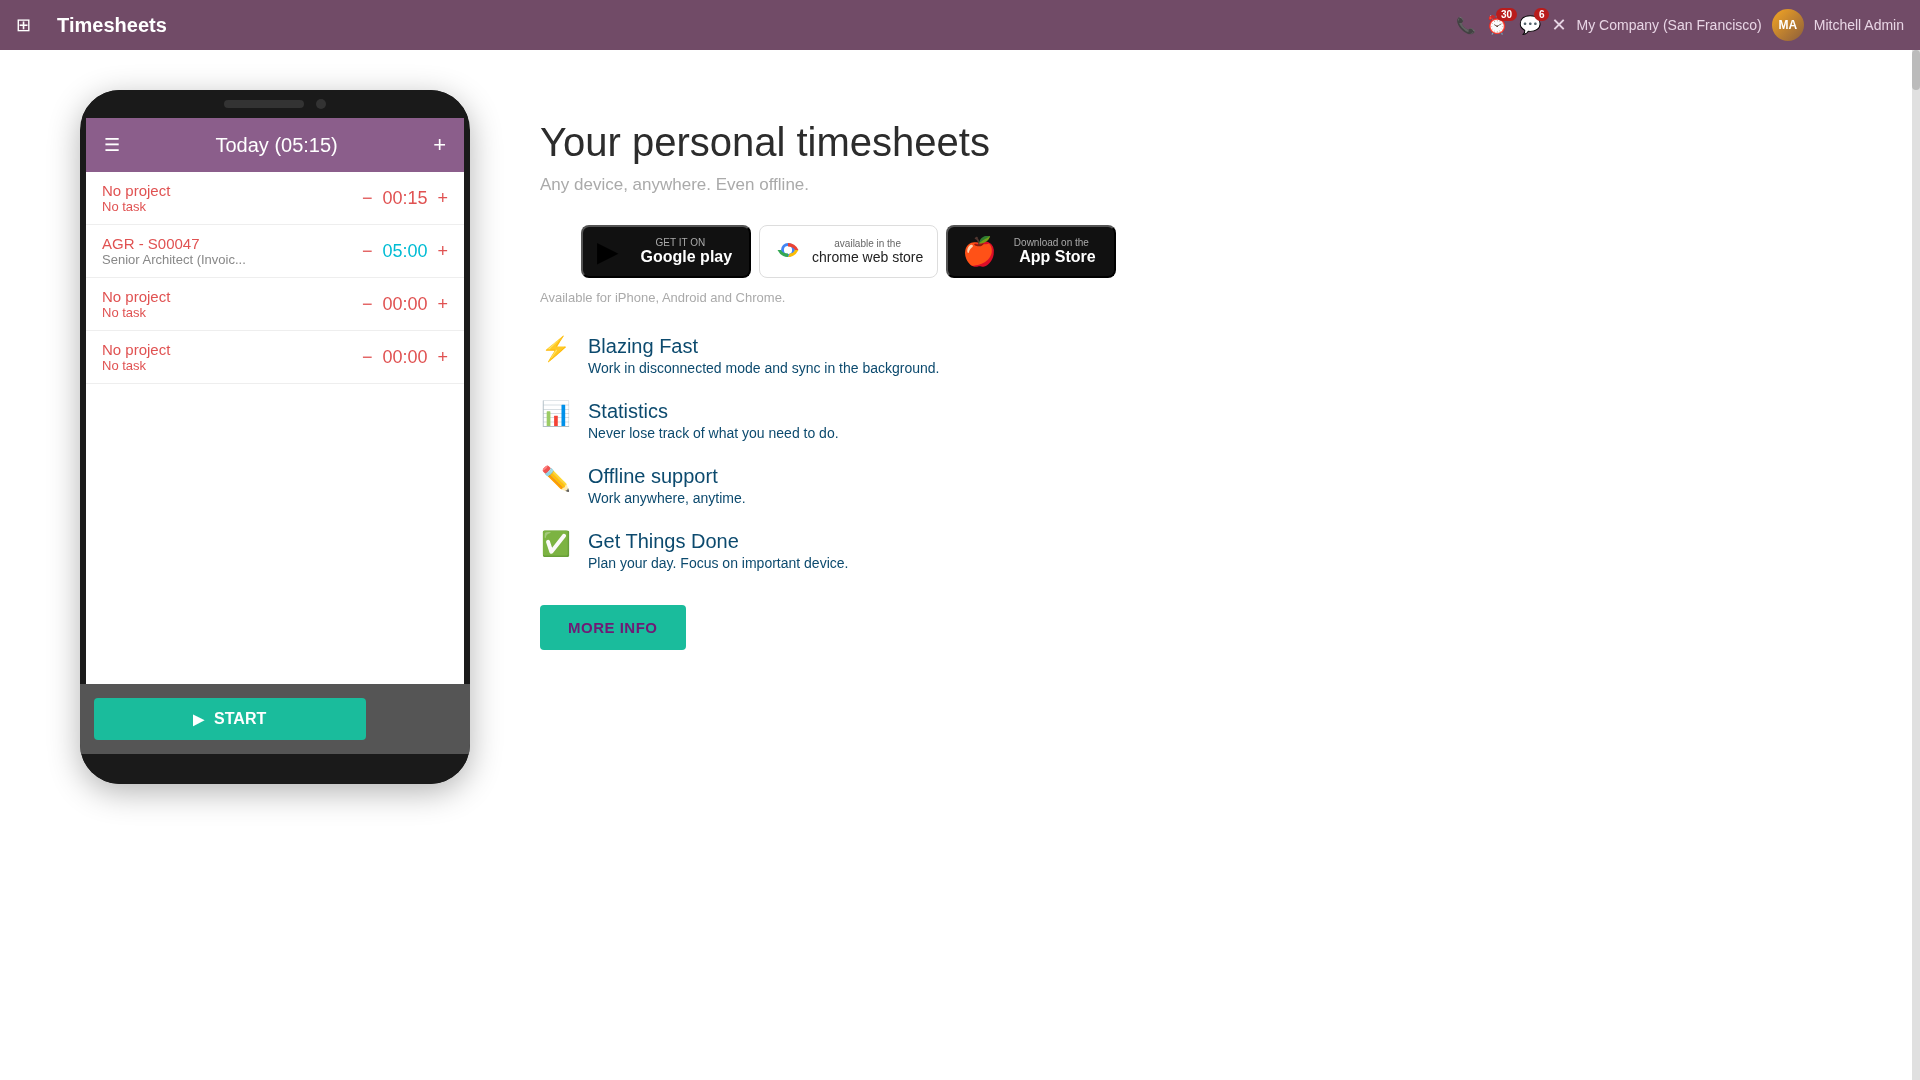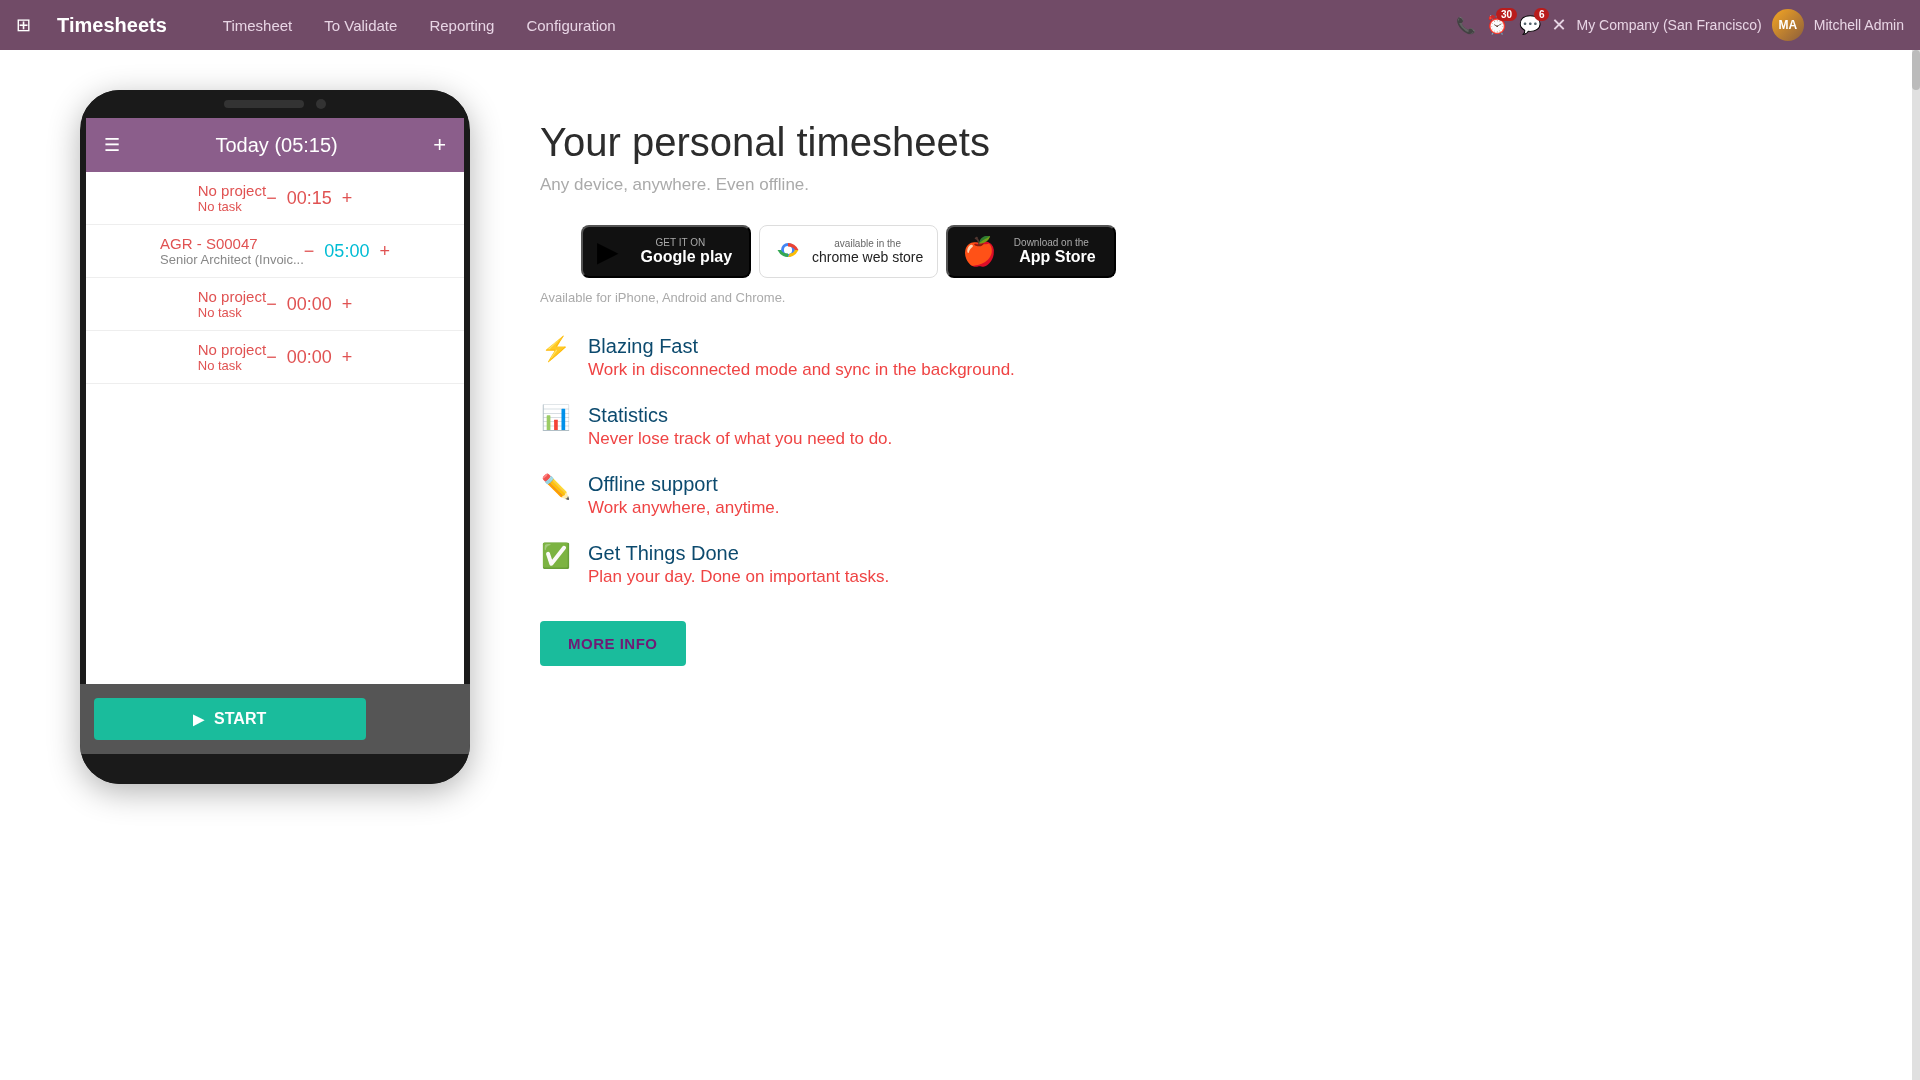--- a/index.html
+++ b/index.html
@@ -87,21 +87,21 @@
     }
     .phone-header .menu-icon { font-size: 18px; }
     .phone-header .title { font-size: 20px; font-weight: 500; }
     .phone-header .plus { font-size: 22px; cursor: pointer; }
 
     .phone-row {
       border-bottom: 1px solid #eee;
       padding: 10px 16px;
       display: flex;
       align-items: center;
-      justify-content: center;
+      justify-content: space-between;
     }
     .phone-row .project { color: #e05252; font-size: 15px; font-weight: 500; }
     .phone-row .task { color: #e05252; font-size: 13px; }
     .phone-row .agr-project { color: #e05252; font-size: 15px; font-weight: 500; }
     .phone-row .agr-task { color: #888; font-size: 13px; }
     .phone-row .time-red { color: #e05252; font-size: 18px; font-weight: 500; }
     .phone-row .time-teal { color: #00bcd4; font-size: 18px; font-weight: 500; }
     .phone-row .controls { display: flex; align-items: center; gap: 10px; }
     .phone-row .ctrl { color: #e05252; font-size: 18px; cursor: pointer; }
 
@@ -206,22 +206,22 @@
       color: #333;
       flex-shrink: 0;
     }
     .feature-title {
       font-size: 20px;
       font-weight: 400;
       color: #0c4a6e;
       margin-bottom: 2px;
     }
     .feature-desc {
-      color: #ef4444;
-      font-size: 17px;
+      color: #0c4a6e;
+      font-size: 14px;
     }
 
     .more-info-btn {
       background: #1abc9c;
       color: #701a75;
       border: none;
       border-radius: 4px;
       padding: 14px 28px;
       font-size: 15px;
       font-weight: 600;
@@ -250,26 +250,20 @@
 
     
     .chrome-svg { width: 28px; height: 28px; }
   </style>
 </head>
 <body>
 
 <nav class="topnav">
   <span class="grid-icon">⊞</span>
   <span class="app-title">Timesheets</span>
-  <div class="nav-links">
-    <a class="nav-link">Timesheet</a>
-    <a class="nav-link">To Validate</a>
-    <a class="nav-link">Reporting</a>
-    <a class="nav-link">Configuration</a>
-  </div>
   <div class="nav-right">
     <span class="icon-btn">📞</span>
     <span class="icon-btn" style="position:relative;">
       <span style="font-size:18px;">⏰</span>
       <span class="badge">30</span>
     </span>
     <span class="icon-btn" style="position:relative;">
       <span style="font-size:18px;">💬</span>
       <span class="badge">6</span>
     </span>
@@ -416,21 +410,21 @@
         <span class="feature-icon">✏️</span>
         <div>
           <div class="feature-title">Offline support</div>
           <div class="feature-desc">Work anywhere, anytime.</div>
         </div>
       </li>
       <li class="feature-item">
         <span class="feature-icon">✅</span>
         <div>
           <div class="feature-title">Get Things Done</div>
-          <div class="feature-desc">Plan your day. Done on important tasks.</div>
+          <div class="feature-desc">Plan your day. Focus on important device.</div>
         </div>
       </li>
     </ul>
 
     <button class="more-info-btn">MORE INFO</button>
   </div>
 
 </div>
 
 <div class="scrollbar">

